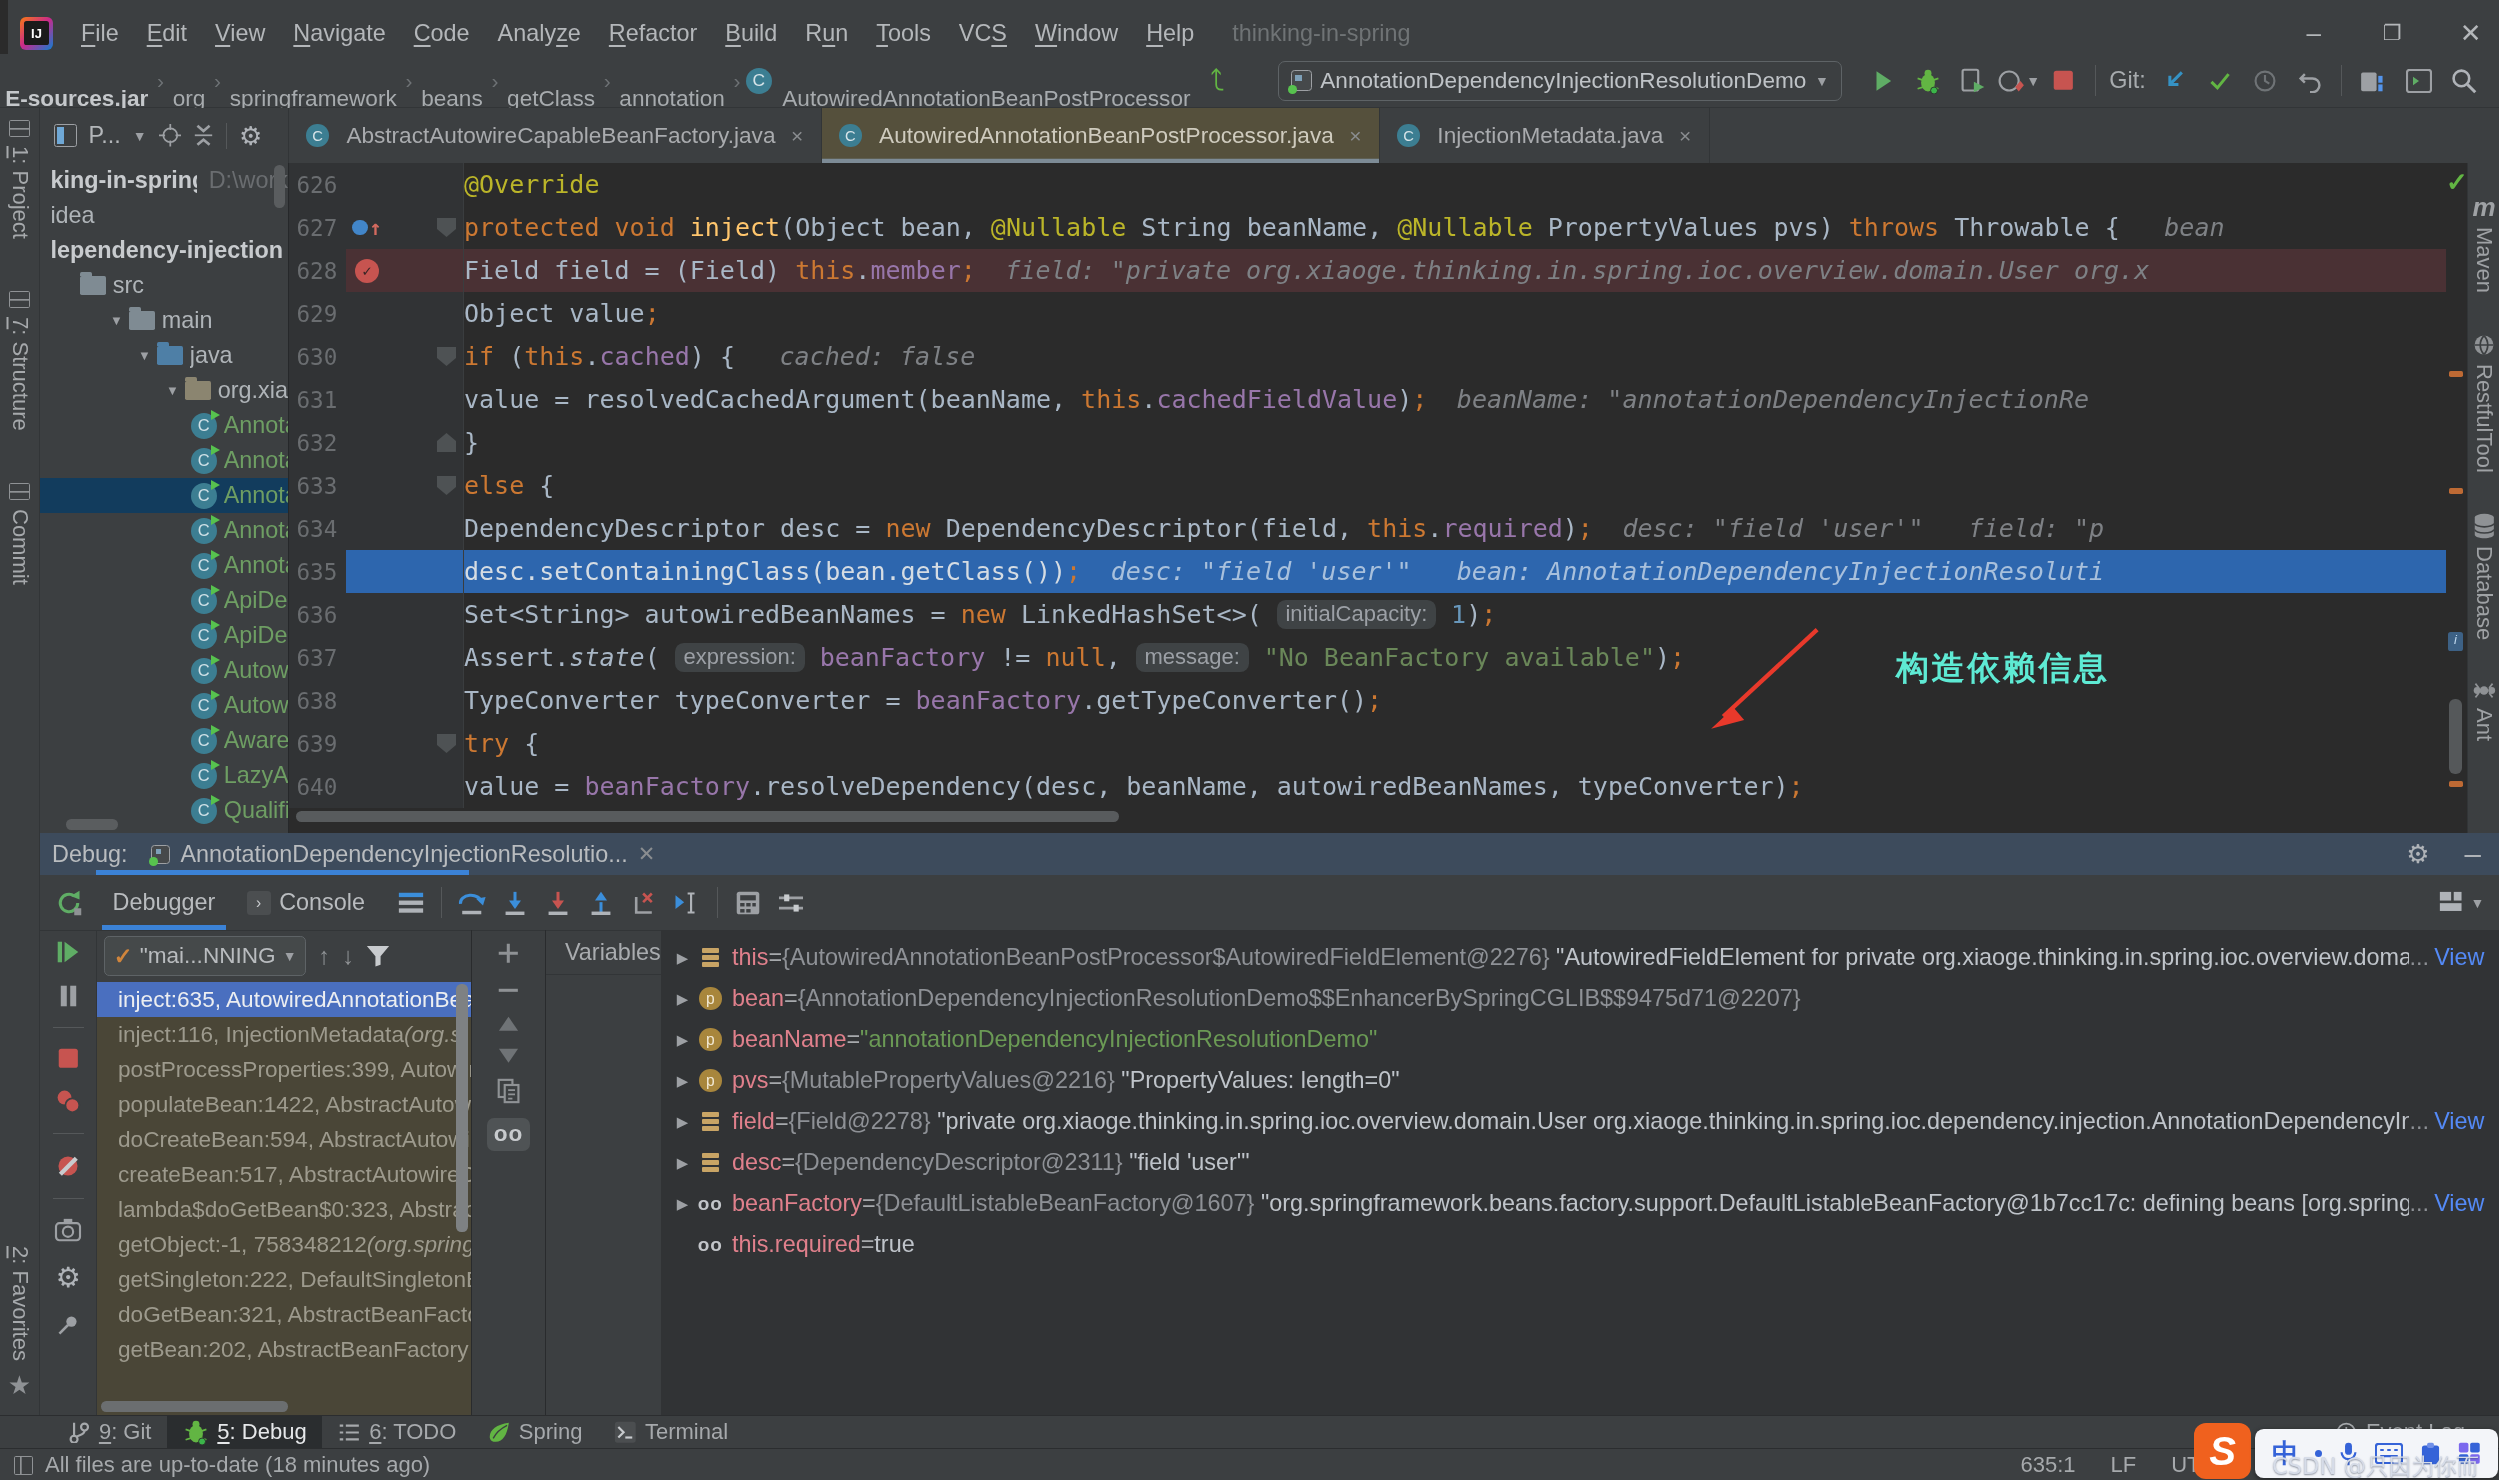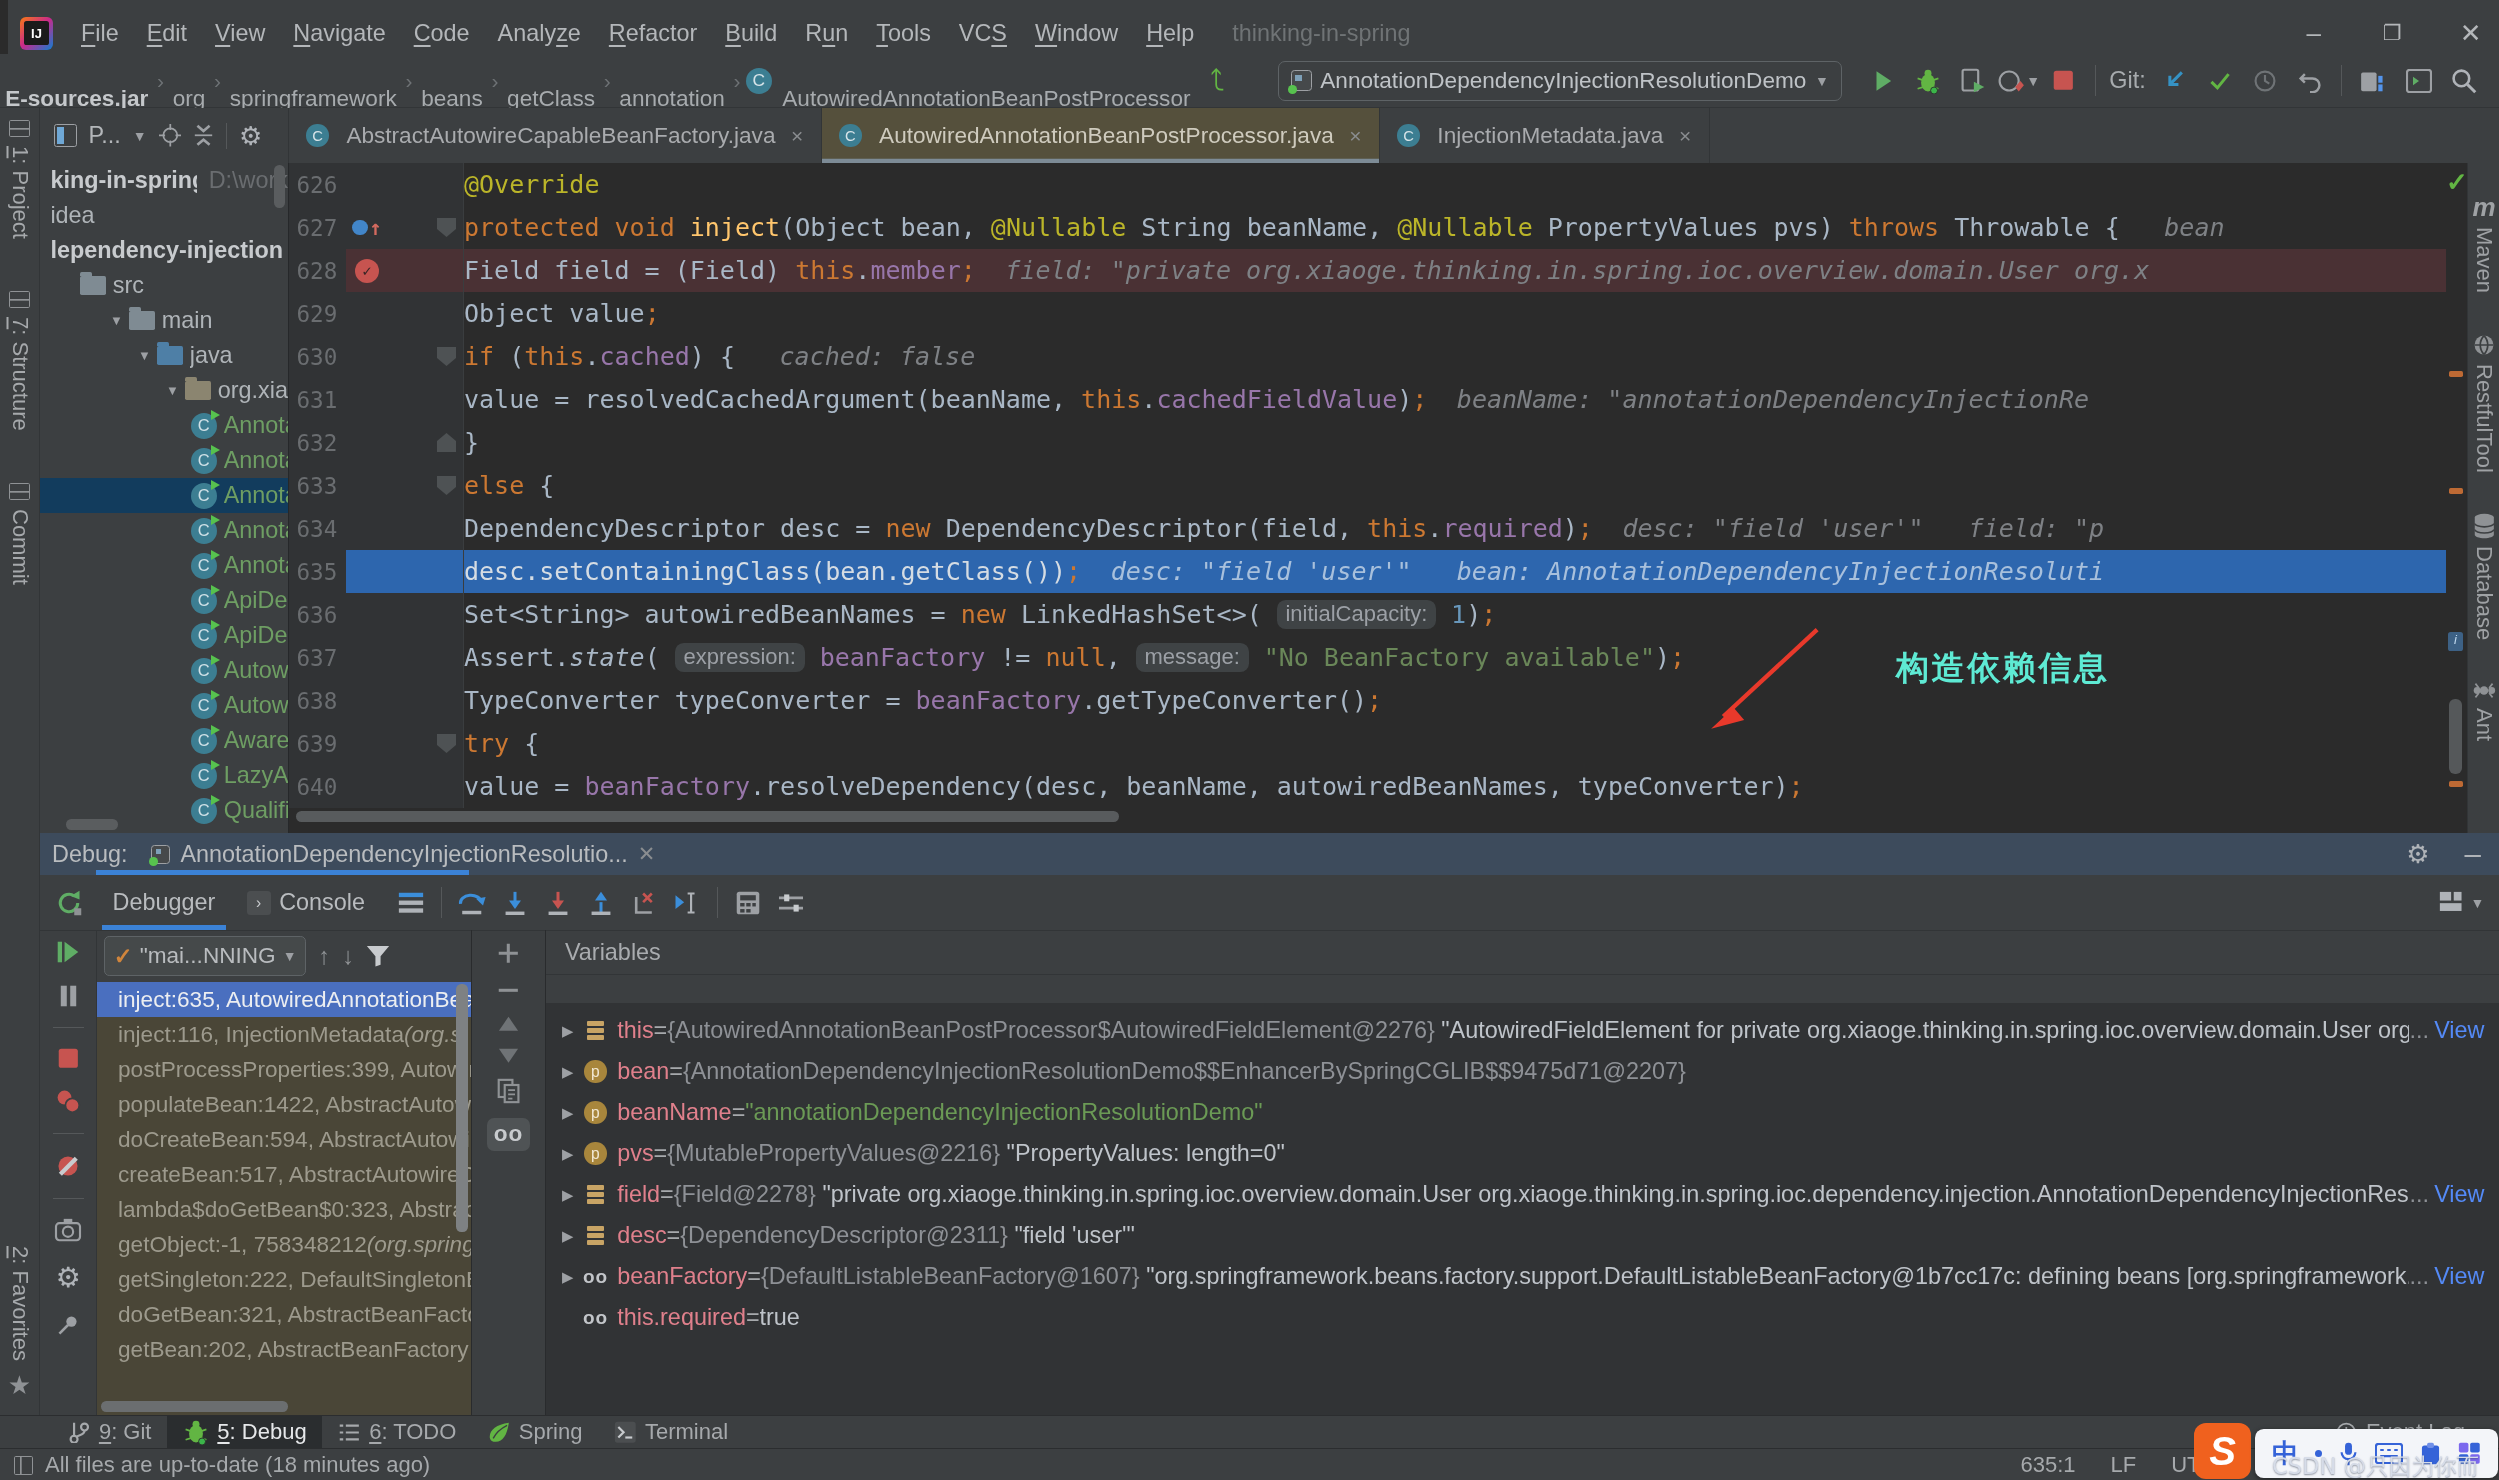--- a/index.html
+++ b/index.html
@@ -140,21 +140,21 @@
                 height:40px;padding:0 8.7px;color:#B9BCBF;font-size:22.6px;flex:0 0 auto;max-width:230px;overflow:hidden;white-space:nowrap;}
   .tc-check{color:#D0853C;font-weight:bold;}
   .thr-ico{color:#8F9295;font-size:24px;}
   .frame-list{position:relative;flex:1;background:#4A4637;overflow:hidden;}
   .frow{height:35px;display:flex;align-items:center;padding-left:21px;font-size:22.6px;color:#9D9A8D;white-space:nowrap;overflow:hidden;}
   .frow.selected{background:#4A6FBF;color:#ECEEF1;}
   .frow i{font-style:italic;}
   .watch-strip{width:75px;flex:0 0 auto;border-left:0.9px solid #292B2D;border-right:0.9px solid #292B2D;
                display:flex;flex-direction:column;align-items:center;padding-top:12px;gap:14px;color:#8F9295;}
   .glasses{background:#4F5355;border-radius:7px;padding:3.5px 7px;color:#C8CBCE;font-weight:bold;font-size:22.6px;letter-spacing:0.9px;}
-  .vars-panel{flex:1;display:flex;flex-direction:column;overflow:hidden;gap:28px;}
+  .vars-panel{flex:1;display:flex;flex-direction:row;overflow:hidden;}
   .vars-list{flex:1;background:#313335;overflow:hidden;padding-top:7px;}
   .vrow{height:41px;display:flex;align-items:center;padding:0 15.6px 0 8.7px;white-space:nowrap;overflow:hidden;font-size:23.4px;}
   .vrow .exp{width:26px;color:#9DA0A4;font-size:14.8px;text-align:center;flex:0 0 auto;}
   .vicon{width:29.5px;flex:0 0 auto;display:flex;justify-content:center;margin-right:7px;}
   .vbars{display:inline-flex;flex-direction:column;gap:2.6px;}
   .vbars b{width:17.4px;height:4.3px;background:#C8A465;border-radius:0.9px;}
   .vp{width:22.6px;height:22.6px;border-radius:50%;background:#A8863C;color:#F2E9D4;font-size:15.6px;
       display:flex;align-items:center;justify-content:center;}
   .vglass{color:#C2C5C9;font-weight:bold;font-size:19px;letter-spacing:0.9px;}
   .vname{color:#E0808C;}

